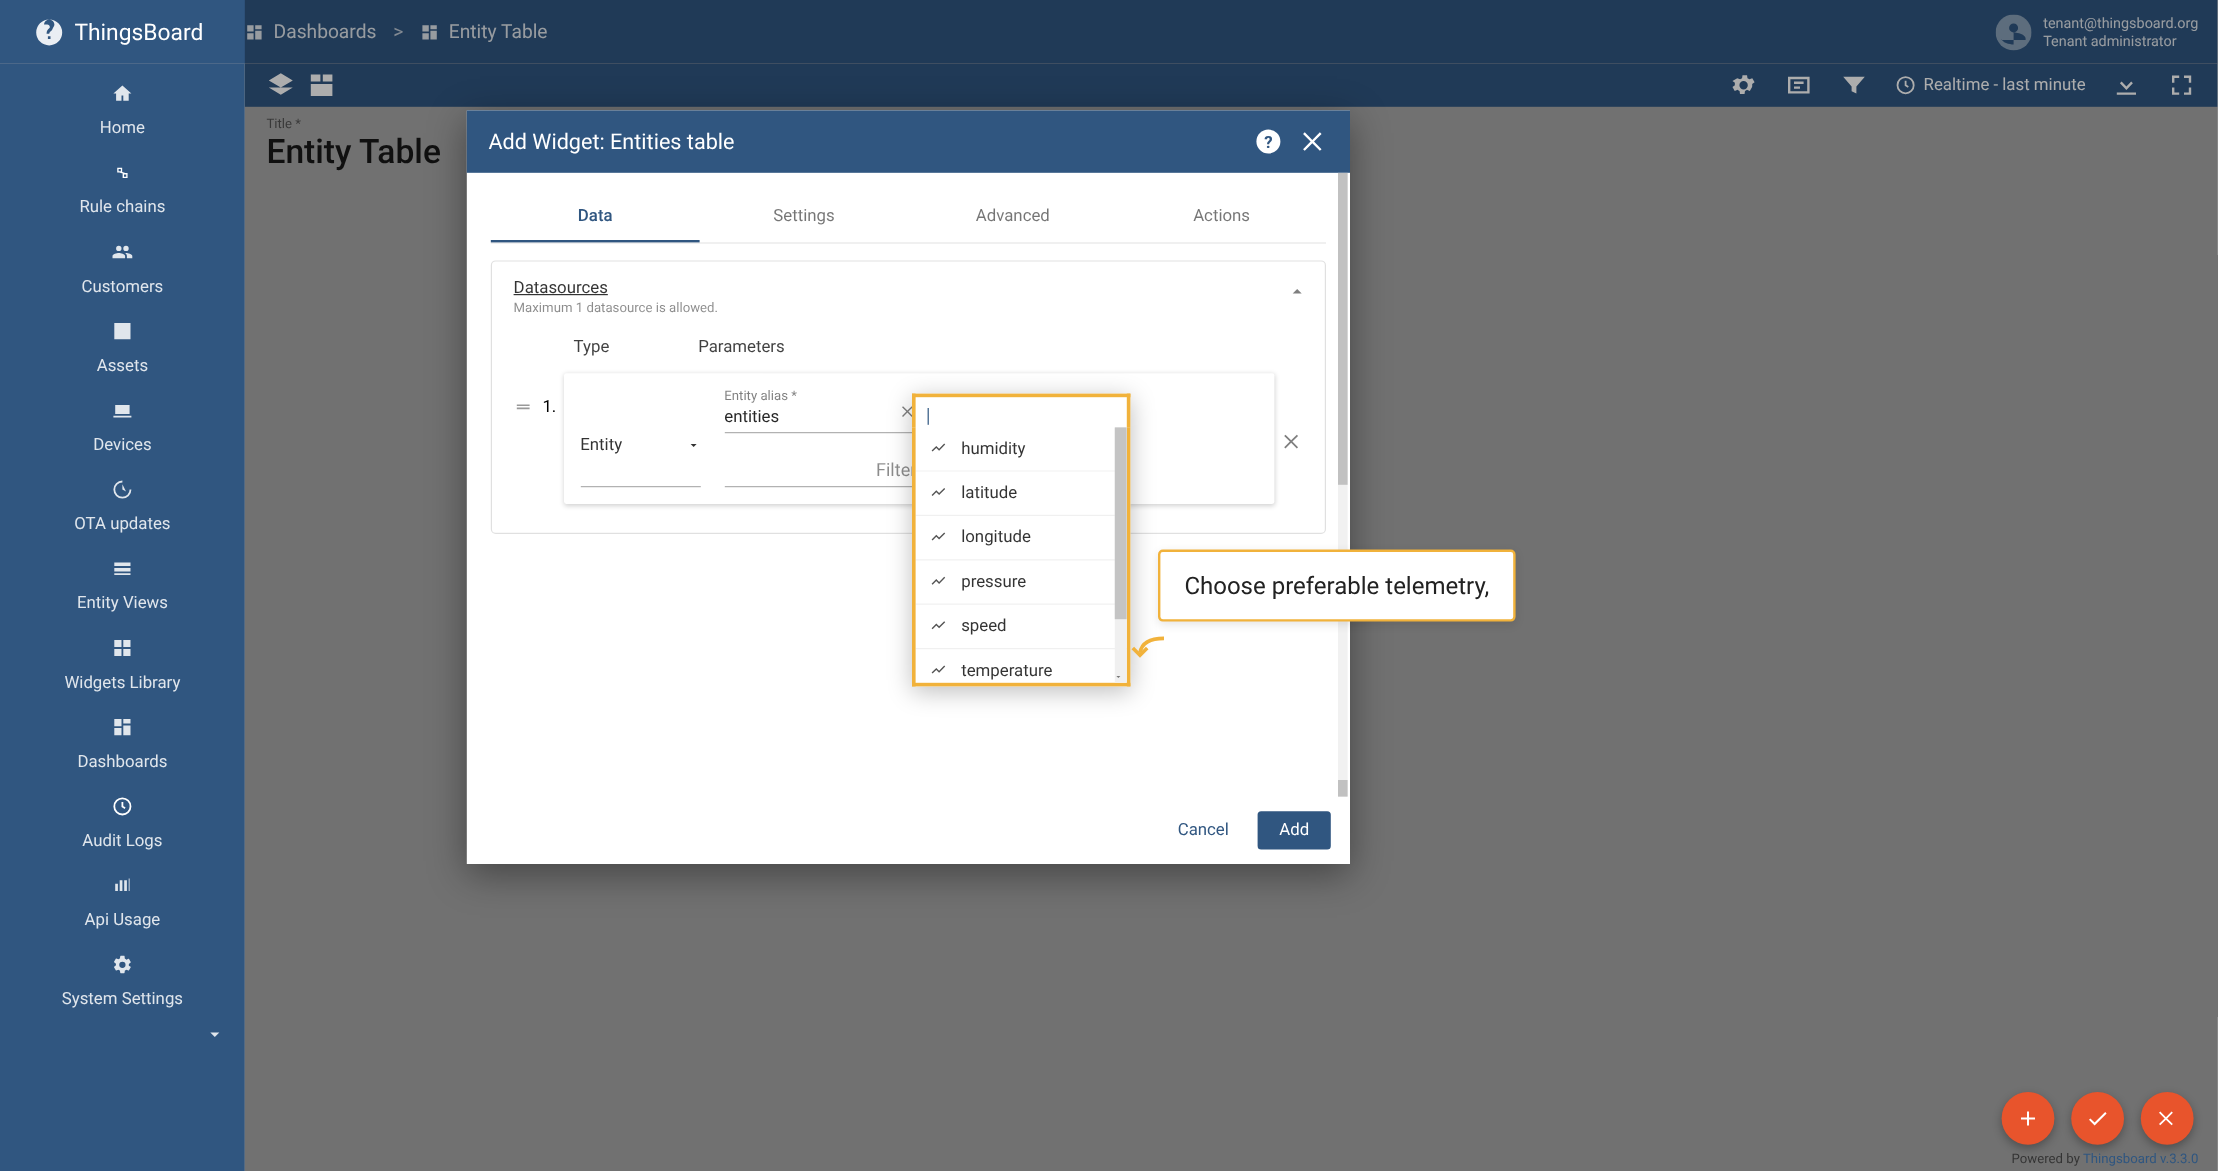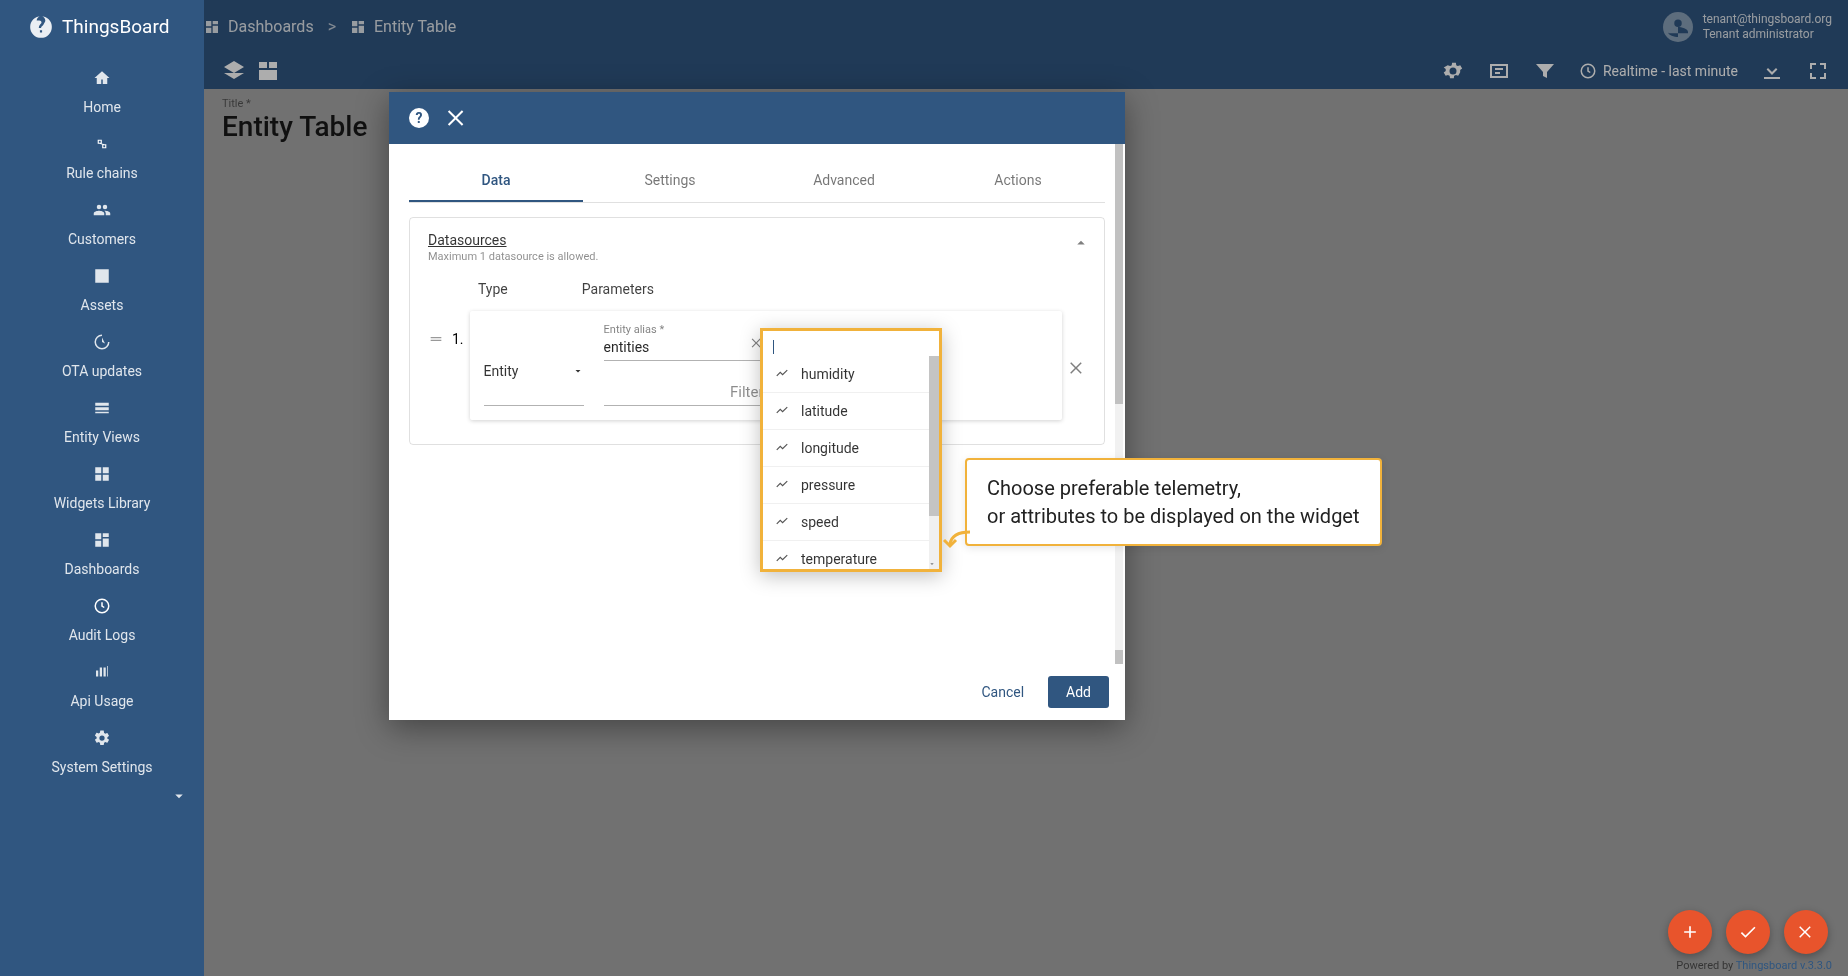--- a/index.html
+++ b/index.html
@@ -149,20 +149,26 @@
         <span>Customers</span>
       </div>
     <div class="nav-item">
         <svg viewBox="0 0 24 24">
           <path d="M3 3h18v18H3zM7 7h4v4H7zm6 0h4v4h-4zM7 13h4v4H7zm6 0h4v4h-4z"></path>
         </svg>
         <span>Assets</span>
       </div>
     <div class="nav-item">
         <svg viewBox="0 0 24 24">
+          <path d="M4 6h16v10H4zM2 18h20v2H2z"></path>
+        </svg>
+        <span>Devices</span>
+      </div>
+    <div class="nav-item">
+        <svg viewBox="0 0 24 24">
           <path d="M12 2a10 10 0 1 0 10 10h-2a8 8 0 1 1-8-8V2z"></path>
           <path d="M12 6v6l4 2"></path>
         </svg>
         <span>OTA updates</span>
       </div>
     <div class="nav-item">
         <svg viewBox="0 0 24 24">
           <path d="M3 5h18v4H3zM3 11h18v4H3zM3 17h18v2H3z"></path>
         </svg>
         <span>Entity Views</span>
@@ -263,20 +269,21 @@
     </div>
 
     <div class="footer">
       <span>Powered by </span><a>Thingsboard v.3.3.0</a>
     </div>
   </div>
 </div>
 
 <div class="dialog">
   <div class="dialog-header">
+    <div class="dialog-title">Add Widget: Entities table</div>
     <span class="icon-btn" style="margin-right:14px"><svg viewBox="0 0 24 24">
           <circle cx="12" cy="12" r="10" fill="#fff"></circle>
           <text x="12" y="17" text-anchor="middle" font-size="14" fill="#305680" font-weight="bold">?</text>
         </svg></span>
     <span class="icon-btn"><svg viewBox="0 0 24 24">
           <path d="M18.3 5.71 12 12l6.3 6.29-1.41 1.42L10.59 13.4 4.3 19.71 2.89 18.3 9.18 12 2.89 5.71 4.3 4.29l6.29 6.3 6.3-6.3z"></path>
         </svg></span>
   </div>
   <div class="dialog-body">
     <div class="dlg-scrollbar">
@@ -382,18 +389,17 @@
           <svg width="8" height="8" viewBox="0 0 24 24">
             <path d="M7 10l5 5 5-5z" fill="#777"></path>
           </svg>
         </div>
     </div>
   </div>
 </div>
 
 <div class="hint-callout">
   <div>Choose preferable telemetry,</div>
-  <div>or attributes to be displayed on the widget</div>
 </div>
 <svg class="hint-arrow" width="30" height="22" viewBox="0 0 30 22">
   <path d="M28 4 Q 10 4 8 16" fill="none" stroke="#f1b23b" stroke-width="3"></path>
   <path d="M2 12 L8 18 L14 12" fill="none" stroke="#f1b23b" stroke-width="3"></path>
 </svg>
 
 </body></html>

